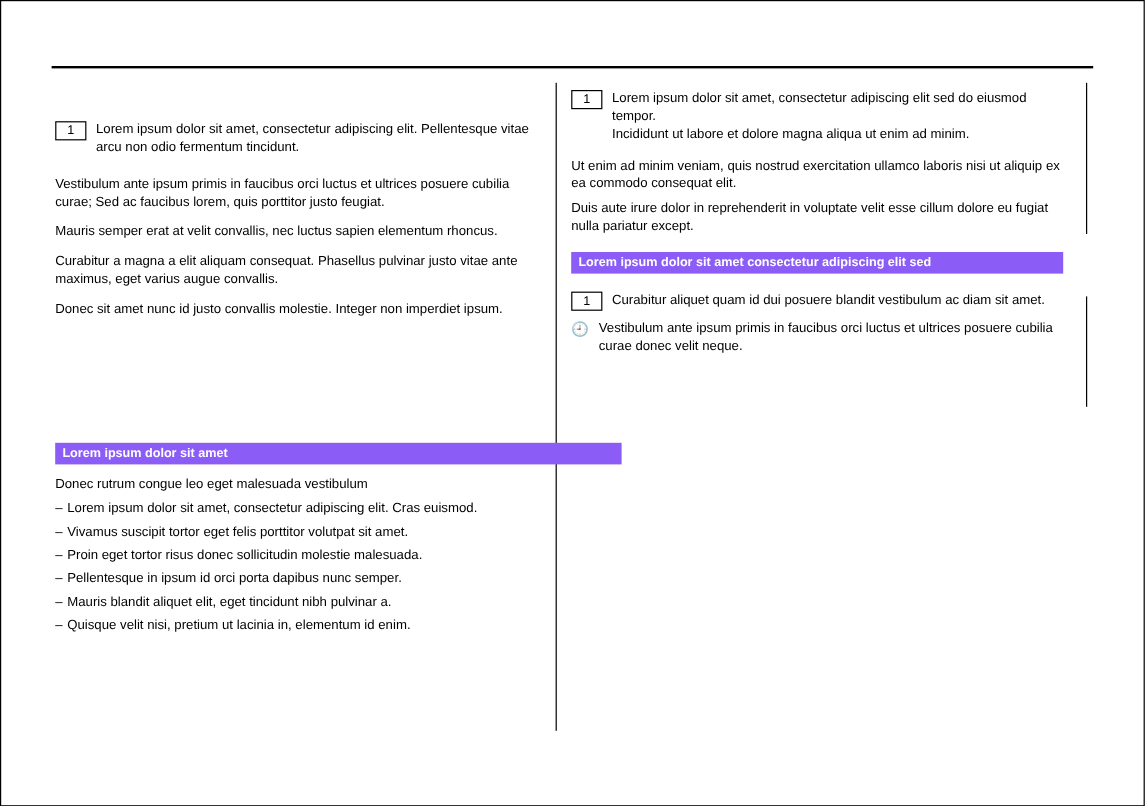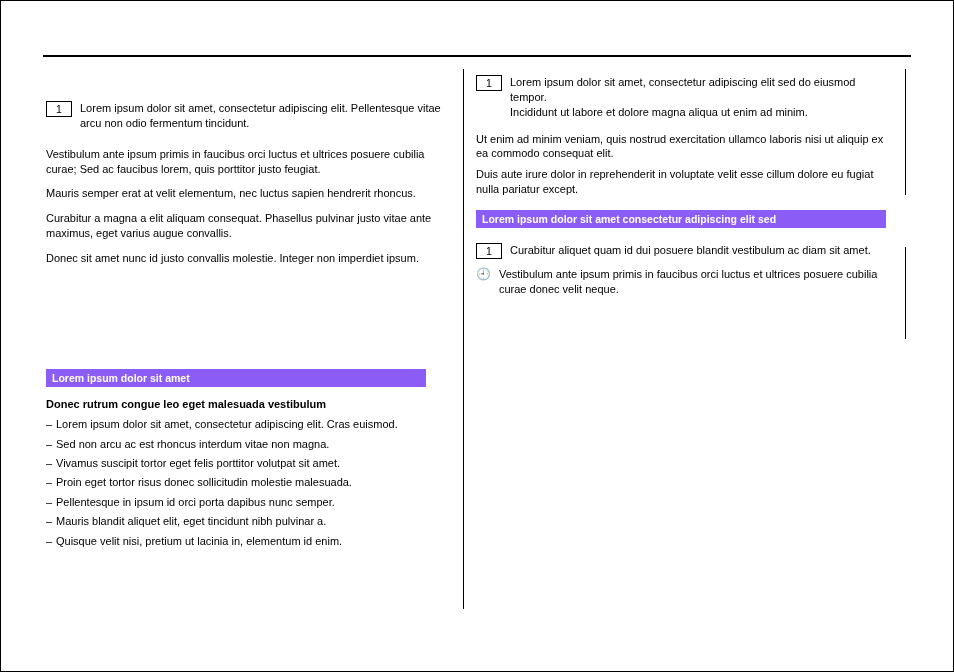--- a/index.html
+++ b/index.html
@@ -119,28 +119,28 @@
     margin-bottom: 4px;
     position: relative;
     padding-left: 10px;
   }
   .bullets li::before {
     content: "–";
     position: absolute;
     left: 0;
   }
   .heading {
-    font-weight: bold;
+    font-weight: normal;
     margin-bottom: 6px;
     line-height: 1.3;
   }
   
   .left-seg-top { margin-bottom: 16px; }
   .left-seg-mid { margin-bottom: 10px; }
-  .left-section-bar { position: absolute; top: 368px; left: 45px; width: 380px; }
+  .left-section-bar { position: absolute; top: 368px; left: 45px; width: 472px; }
   .left-after-bar { position: absolute; top: 396px; left: 45px; width: 410px; }
 
   .right-seg-top { margin-top: 4px; margin-bottom: 12px; }
   .right-section-bar { position: absolute; top: 209px; left: 475px; width: 410px; }
   .right-after-bar { position: absolute; top: 242px; left: 475px; width: 410px; }
 
   .section-note {
     margin-bottom: 8px;
     line-height: 1.35;
   }
@@ -154,32 +154,31 @@
   <div class="center-divider"></div>
   <div class="right-divider-top"></div>
   <div class="right-divider-mid"></div>
 
   <div class="col col-left">
     <div class="step-row left-seg-top">
       <div class="step-num-box">1</div>
       <div class="step-text">Lorem ipsum dolor sit amet, consectetur adipiscing elit. Pellentesque vitae arcu non odio fermentum tincidunt.</div>
     </div>
     <div class="label left-seg-mid">Vestibulum ante ipsum primis in faucibus orci luctus et ultrices posuere cubilia curae; Sed ac faucibus lorem, quis porttitor justo feugiat.</div>
-    <div class="label left-seg-mid">Mauris semper erat at velit elementum, nec luctus sapien hendrerit rhoncus.</div>
+    <div class="label left-seg-mid">Mauris semper erat at velit convallis, nec luctus sapien elementum rhoncus.</div>
     <div class="label left-seg-mid">Curabitur a magna a elit aliquam consequat. Phasellus pulvinar justo vitae ante maximus, eget varius augue convallis.</div>
     <div class="label left-seg-mid">Donec sit amet nunc id justo convallis molestie. Integer non imperdiet ipsum.</div>
   </div>
 
   <div class="section-bar left-section-bar">Lorem ipsum dolor sit amet</div>
 
   <div class="left-after-bar">
     <div class="heading">Donec rutrum congue leo eget malesuada vestibulum</div>
     <ul class="bullets">
       <li>Lorem ipsum dolor sit amet, consectetur adipiscing elit. Cras euismod.</li>
-      <li>Sed non arcu ac est rhoncus interdum vitae non magna.</li>
       <li>Vivamus suscipit tortor eget felis porttitor volutpat sit amet.</li>
       <li>Proin eget tortor risus donec sollicitudin molestie malesuada.</li>
       <li>Pellentesque in ipsum id orci porta dapibus nunc semper.</li>
       <li>Mauris blandit aliquet elit, eget tincidunt nibh pulvinar a.</li>
       <li>Quisque velit nisi, pretium ut lacinia in, elementum id enim.</li>
     </ul>
   </div>
 
   <div class="col col-right">
     <div class="step-row right-seg-top">

